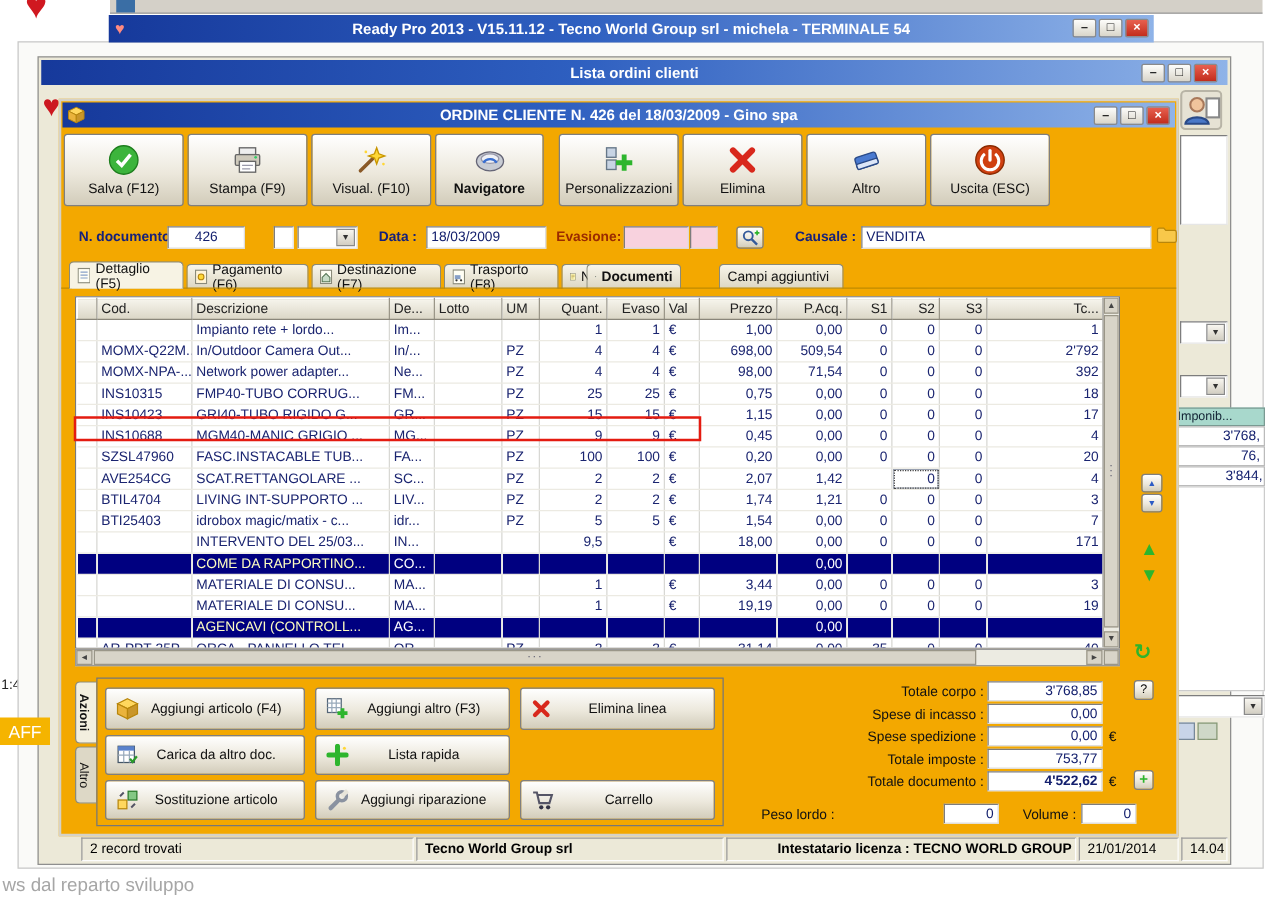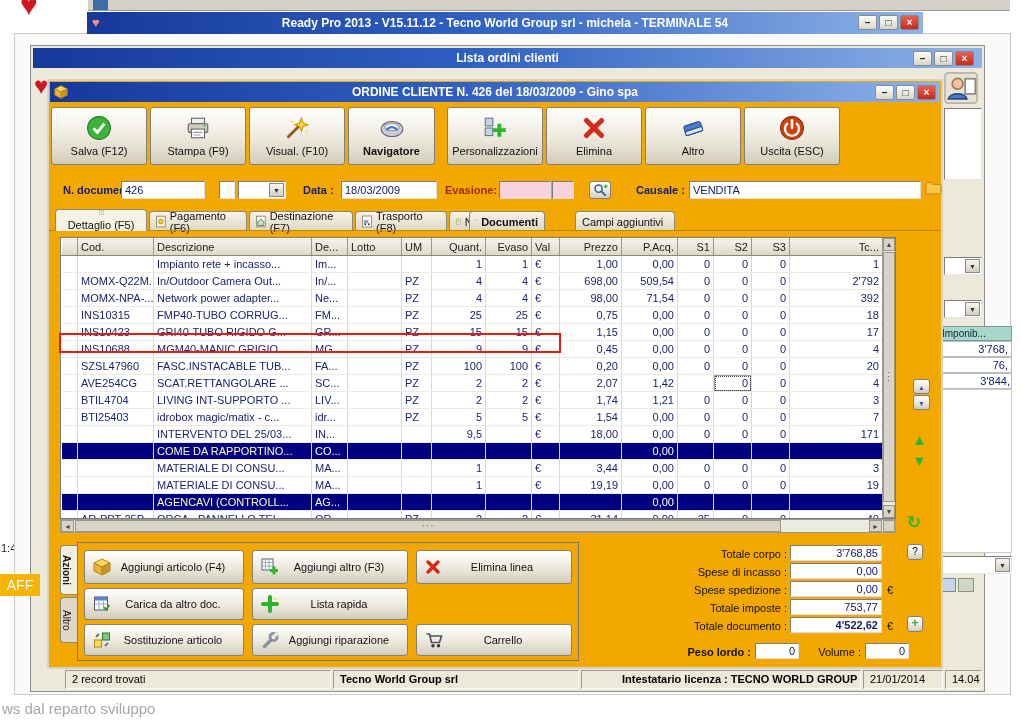--- a/index.html
+++ b/index.html
@@ -198,21 +198,21 @@
     <div class="btn3d tbtn" style="left:695px;top:26px;width:96px;height:58px;">
       <svg width="26" height="26" viewBox="0 0 24 24">
           <circle cx="12" cy="12" r="10.5" fill="#d04010" stroke="#8a2a00"></circle>
           <path d="M12 5v7" stroke="#fff" stroke-width="2.4" stroke-linecap="round"></path>
           <path d="M8.2 7.5a6.5 6.5 0 1 0 7.6 0" stroke="#fff" stroke-width="2.2" fill="none"></path>
         </svg>
       <span>Uscita (ESC)</span>
     </div>
 
     <span class="lbl" style="left:14px;top:103px;">N. documento :</span>
-    <input class="field" style="left: 72px; top: 100px; width: 84px; text-align: left;" value="426">
+    <input class="field" style="left: 85px; top: 100px; width: 62px; text-align: center;" value="426">
     <div class="abs sunken" style="left:170px;top:100px;width:16px;height:18px;"></div>
     <div class="abs sunken" style="left:189px;top:100px;width:48px;height:18px;">
       <span class="combo-btn">▼</span>
     </div>
     <span class="lbl" style="left:254px;top:103px;">Data :</span>
     <input class="field" style="left: 292px; top: 100px; width: 96px;" value="18/03/2009">
     <span class="lbl" style="left:396px;top:103px;color:#9a2b00;">Evasione:</span>
     <input class="field pink" style="left: 450px; top: 100px; width: 52px;">
     <input class="field pink" style="left: 503px; top: 100px; width: 22px;">
     <div class="btn3d" style="left:540px;top:100px;width:22px;height:18px;text-align:center;">
@@ -223,21 +223,21 @@
         </svg>
     </div>
     <span class="lbl" style="left:587px;top:103px;">Causale :</span>
     <input class="field" style="left: 640px; top: 100px; width: 232px;" value="VENDITA">
     <div class="abs" style="left:876px;top:99px;">
       <svg width="17" height="15" viewBox="0 0 17 14">
           <path d="M1 3.5c0-.8.6-1.5 1.4-1.5H6l1.6 1.8h7a1.4 1.4 0 0 1 1.4 1.4v6.8a1.4 1.4 0 0 1-1.4 1.4H2.4A1.4 1.4 0 0 1 1 11.9z" fill="#f8c84a" stroke="#b8860b"></path>
         </svg>
     </div>
 
-    <div class="tab active" style="left:6px;width:92px;flex-direction:column;">
+    <div class="tab active" style="left:6px;width:92px;">
       <svg width="11" height="13" viewBox="0 0 11 13">
           <rect x="0.5" y="0.5" width="10" height="12" fill="#fffef4" stroke="#8a8a7a"></rect>
           <path d="M2.5 3.5h6M2.5 6h6M2.5 8.5h6" stroke="#88a0c8"></path>
         </svg>
       <span>Dettaglio (F5)</span>
     </div>
     <div class="tab" style="left:100px;width:98px;">
       <svg width="11" height="13" viewBox="0 0 11 13">
           <rect x="0.5" y="0.5" width="10" height="12" fill="#fff4d8" stroke="#8a8a7a"></rect>
           <circle cx="5.5" cy="6.5" r="2.6" fill="#ffd736" stroke="#b8860b"></circle>
@@ -315,21 +315,21 @@
               <th>S1</th>
               <th>S2</th>
               <th>S3</th>
               <th>Tc...</th>
             </tr>
           </thead>
         <tbody>
             <tr>
               <td></td>
               <td></td>
-              <td>Impianto rete + incasso...</td>
+              <td>Impianto rete + lordo...</td>
               <td>Im...</td>
               <td></td>
               <td></td>
               <td>1</td>
               <td>1</td>
               <td>€</td>
               <td>1,00</td>
               <td>0,00</td>
               <td>0</td>
               <td>0</td>
@@ -705,19 +705,19 @@
     <span class="lbl" style="left:552px;top:521px;width:186px;text-align:right;font-weight:normal;color:#111;">Totale imposte :</span>
     <input class="field" style="left: 741px; top: 518px; width: 92px; height: 16px; text-align: right;" value="753,77">
 
     <span class="lbl" style="left:552px;top:539px;width:186px;text-align:right;font-weight:normal;color:#111;">Totale documento :</span>
     <input class="field" style="left: 741px; top: 536px; width: 92px; height: 16px; text-align: right; font-weight: bold;" value="4'522,62">
     <span class="lbl" style="left:838px;top:539px;font-weight:normal;color:#111;">€</span>
     <div class="btn3d" style="left:858px;top:535px;width:16px;height:16px;text-align:center;">
       <span style="color:#2db52d;font-weight:bold;font-size:12px;line-height:13px;">+</span>
     </div>
 
-    <span class="lbl" style="left:560px;top:565px;width:142px;text-align:right;font-weight:bold;color:#111;">Peso lordo :</span>
+    <span class="lbl" style="left:560px;top:565px;width:142px;text-align:left;font-weight:normal;color:#111;">Peso lordo :</span>
     <input class="field" style="left: 706px; top: 562px; width: 44px; height: 16px; text-align: right;" value="0">
     <span class="lbl" style="left:760px;top:565px;width:52px;text-align:right;font-weight:normal;color:#111;">Volume :</span>
     <input class="field" style="left: 816px; top: 562px; width: 44px; height: 16px; text-align: right;" value="0">
   </div>
 
 </div>
 
 </body></html>

